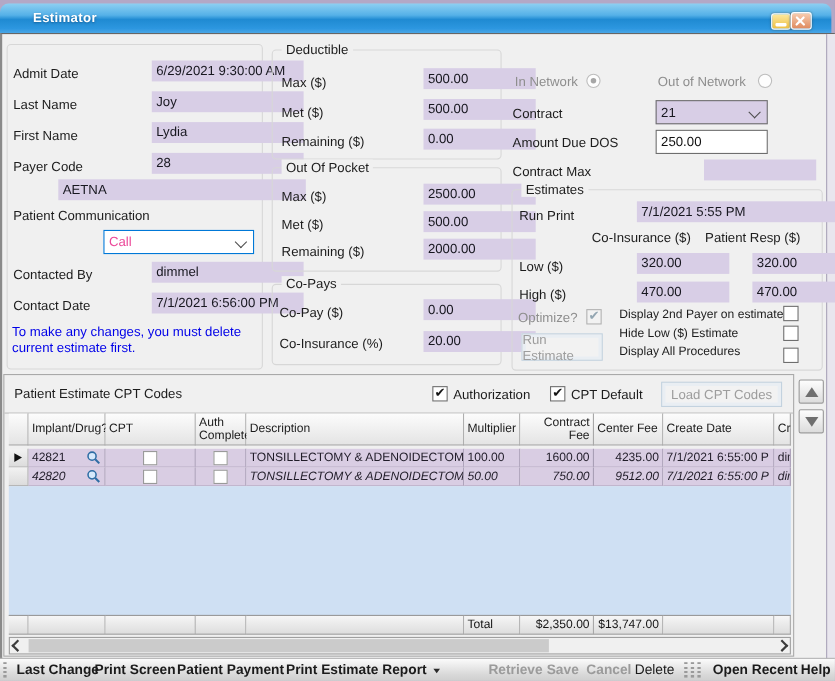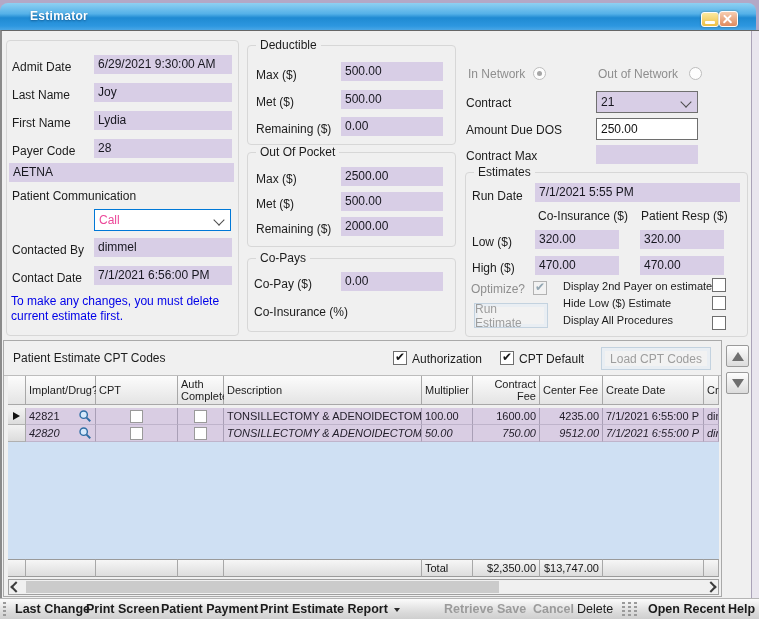--- a/index.html
+++ b/index.html
@@ -17,21 +17,21 @@
   .btn-close{left:719px;top:8px;width:17px;height:14px;background:linear-gradient(#f7cdb0,#df8a5e);}
   .btn-close .x1,.btn-close .x2{position:absolute;left:2px;top:6px;width:11px;height:2.4px;background:#fff;border-radius:1px;}
   .btn-close .x1{transform:rotate(45deg);} .btn-close .x2{transform:rotate(-45deg);}
   
   .dlg-body{position:absolute;left:0;top:30px;width:759px;height:569px;background:#f0f0f0;
     border-top:1px solid #666;box-sizing:border-box;border-left:2px solid #8a8a8a;}
   .right-strip{position:absolute;left:751px;top:31px;width:8px;height:568px;background:#e9e6ee;border-left:1px solid #aaa3b8;}
   .lbl{position:absolute;font-size:12px;color:#1c1c1c;white-space:nowrap;}
   .lbl.gray{color:#8e8e8e;}
   .fld{position:absolute;height:19px;background:#d8cee6;font-size:12px;color:#17171f;line-height:19px;
-    padding:0 4px;box-sizing:border-box;white-space:nowrap;overflow:hidden;}
+    padding:0 4px;box-sizing:border-box;white-space:nowrap;overflow:hidden;margin-left:44px;}
   .grp{position:absolute;border:1px solid #d7d7d7;border-radius:4px;}
   .cap{position:absolute;top:-8px;left:8px;background:#f0f0f0;padding:0 4px;font-size:12px;color:#1c1c1c;white-space:nowrap;}
   
   .cb{position:absolute;width:14px;height:14px;background:#fff;border:1px solid #6e6e6e;box-sizing:border-box;}
   .cb.checked::after{content:"\2714";position:absolute;left:1px;top:-2px;font-size:12px;color:#151515;}
   .cb.dis{border-color:#b2b2b2;background:#f2f2f2;}
   .cb.dis.checked::after{color:#93a6b2;}
   .rd{position:absolute;width:13px;height:13px;border:1px solid #bdbdbd;border-radius:50%;background:#fdfdfd;box-sizing:border-box;}
   .rd.checked::after{content:"";position:absolute;left:3px;top:3px;width:5px;height:5px;border-radius:50%;background:#a6a6a6;}
   
@@ -146,40 +146,41 @@
   <div class="fld" style="left:341px;top:192px;width:102px;">500.00</div>
   <span class="lbl" style="left:256px;top:222px;">Remaining ($)</span>
   <div class="fld" style="left:341px;top:217px;width:102px;">2000.00</div>
 
   <div class="grp" style="left:247px;top:258px;width:207px;height:72px;">
     <span class="cap">Co-Pays</span>
   </div>
   <span class="lbl" style="left:254px;top:277px;">Co-Pay ($)</span>
   <div class="fld" style="left:341px;top:272px;width:102px;">0.00</div>
   <span class="lbl" style="left:254px;top:305px;">Co-Insurance (%)</span>
+  <div class="fld" style="left:341px;top:301px;width:102px;">20.00</div>
 
   <span class="lbl gray" style="left:468px;top:67px;">In Network</span>
   <span class="rd checked" style="left:533px;top:67px;"></span>
   <span class="lbl gray" style="left:598px;top:67px;">Out of Network</span>
   <span class="rd" style="left:689px;top:67px;"></span>
 
   <span class="lbl" style="left:466px;top:96px;">Contract</span>
   <div class="combo" style="left:596px;top:91px;width:102px;">
     <span>21</span>
     <span class="chev"></span>
   </div>
   <span class="lbl" style="left:466px;top:123px;">Amount Due DOS</span>
   <div class="input" style="left:596px;top:118px;width:102px;">250.00</div>
   <span class="lbl" style="left:466px;top:149px;">Contract Max</span>
   <div class="fld" style="left:596px;top:145px;width:102px;"></div>
 
   <div class="grp" style="left:465px;top:172px;width:281px;height:163px;">
     <span class="cap">Estimates</span>
   </div>
-  <span class="lbl" style="left:472px;top:189px;">Run Date</span>
+  <span class="lbl" style="left:472px;top:189px;">Run Print</span>
   <div class="fld" style="left:535px;top:183px;width:205px;">7/1/2021 5:55 PM</div>
   <span class="lbl" style="left:538px;top:209px;">Co-Insurance ($)</span>
   <span class="lbl" style="left:641px;top:209px;">Patient Resp ($)</span>
   <span class="lbl" style="left:472px;top:235px;">Low ($)</span>
   <div class="fld" style="left:535px;top:230px;width:84px;">320.00</div>
   <div class="fld" style="left:640px;top:230px;width:84px;">320.00</div>
   <span class="lbl" style="left:472px;top:261px;">High ($)</span>
   <div class="fld" style="left:535px;top:256px;width:84px;">470.00</div>
   <div class="fld" style="left:640px;top:256px;width:84px;">470.00</div>
   <span class="lbl gray" style="left:471px;top:282px;">Optimize?</span>

